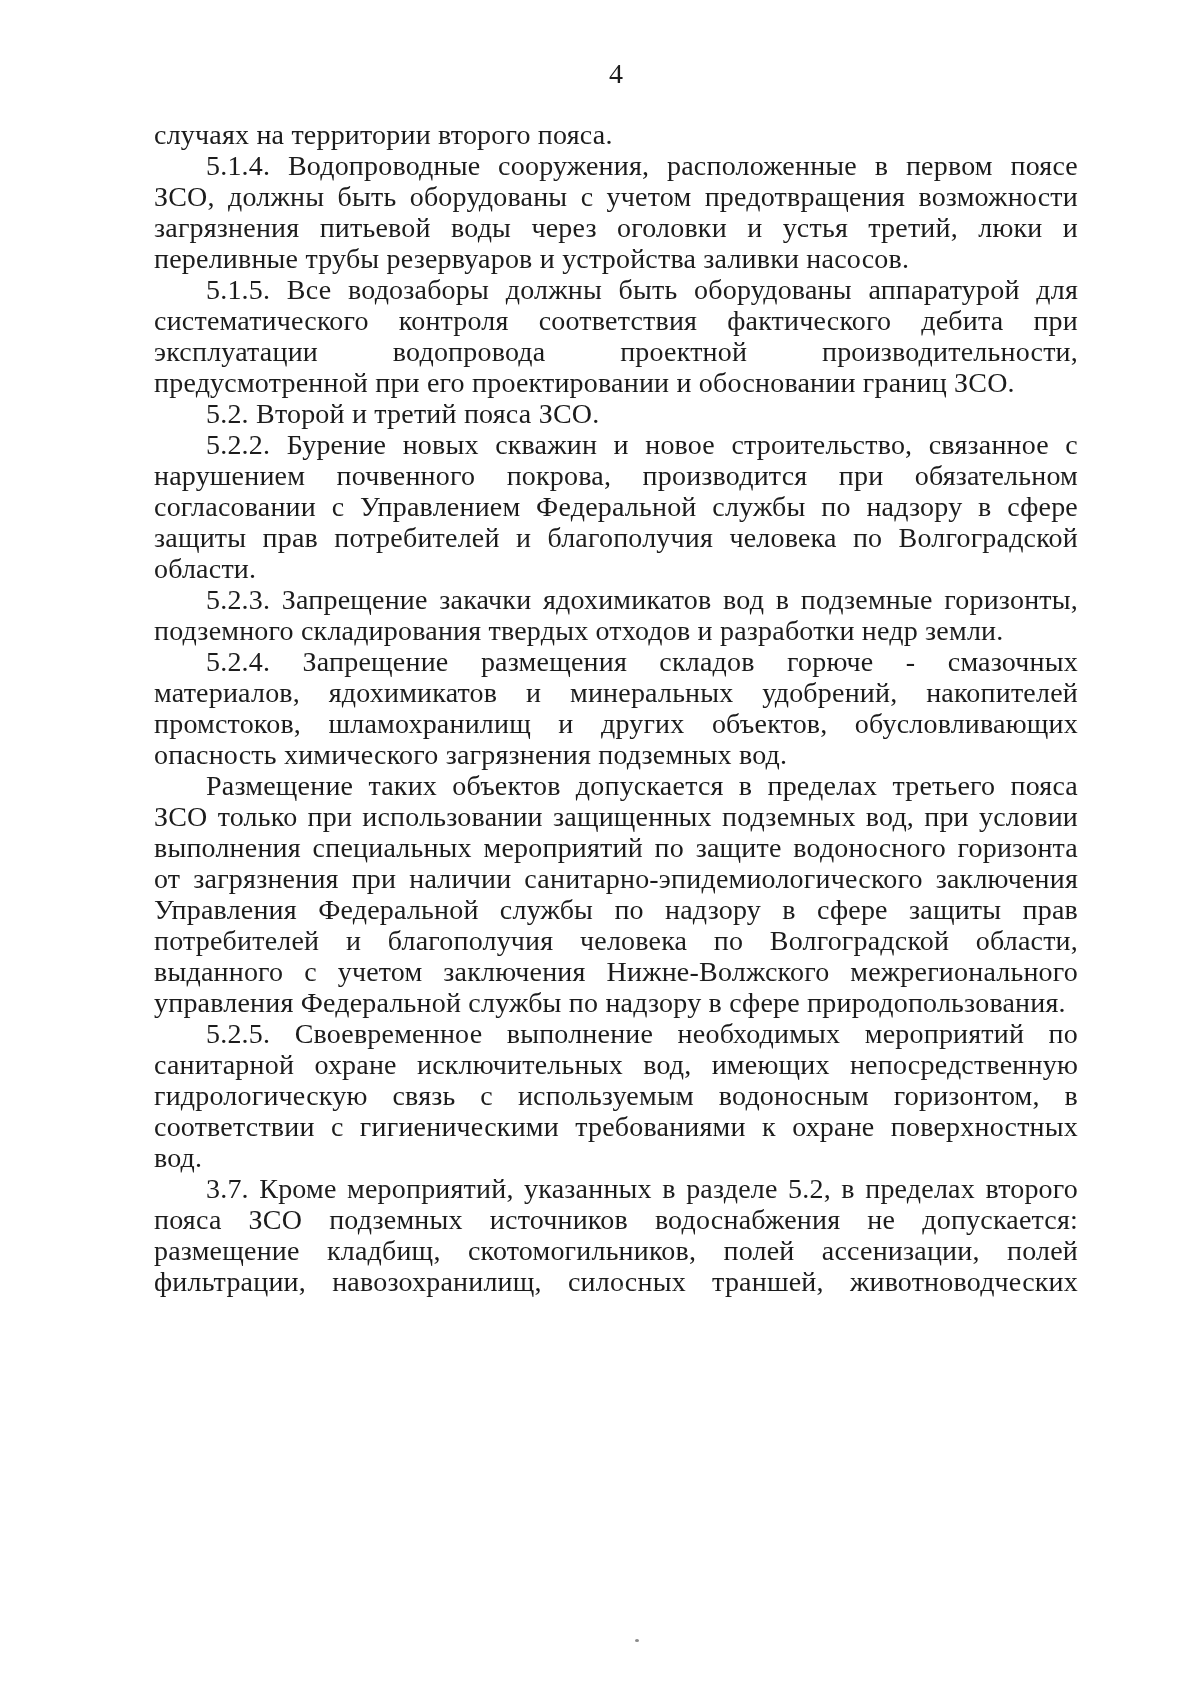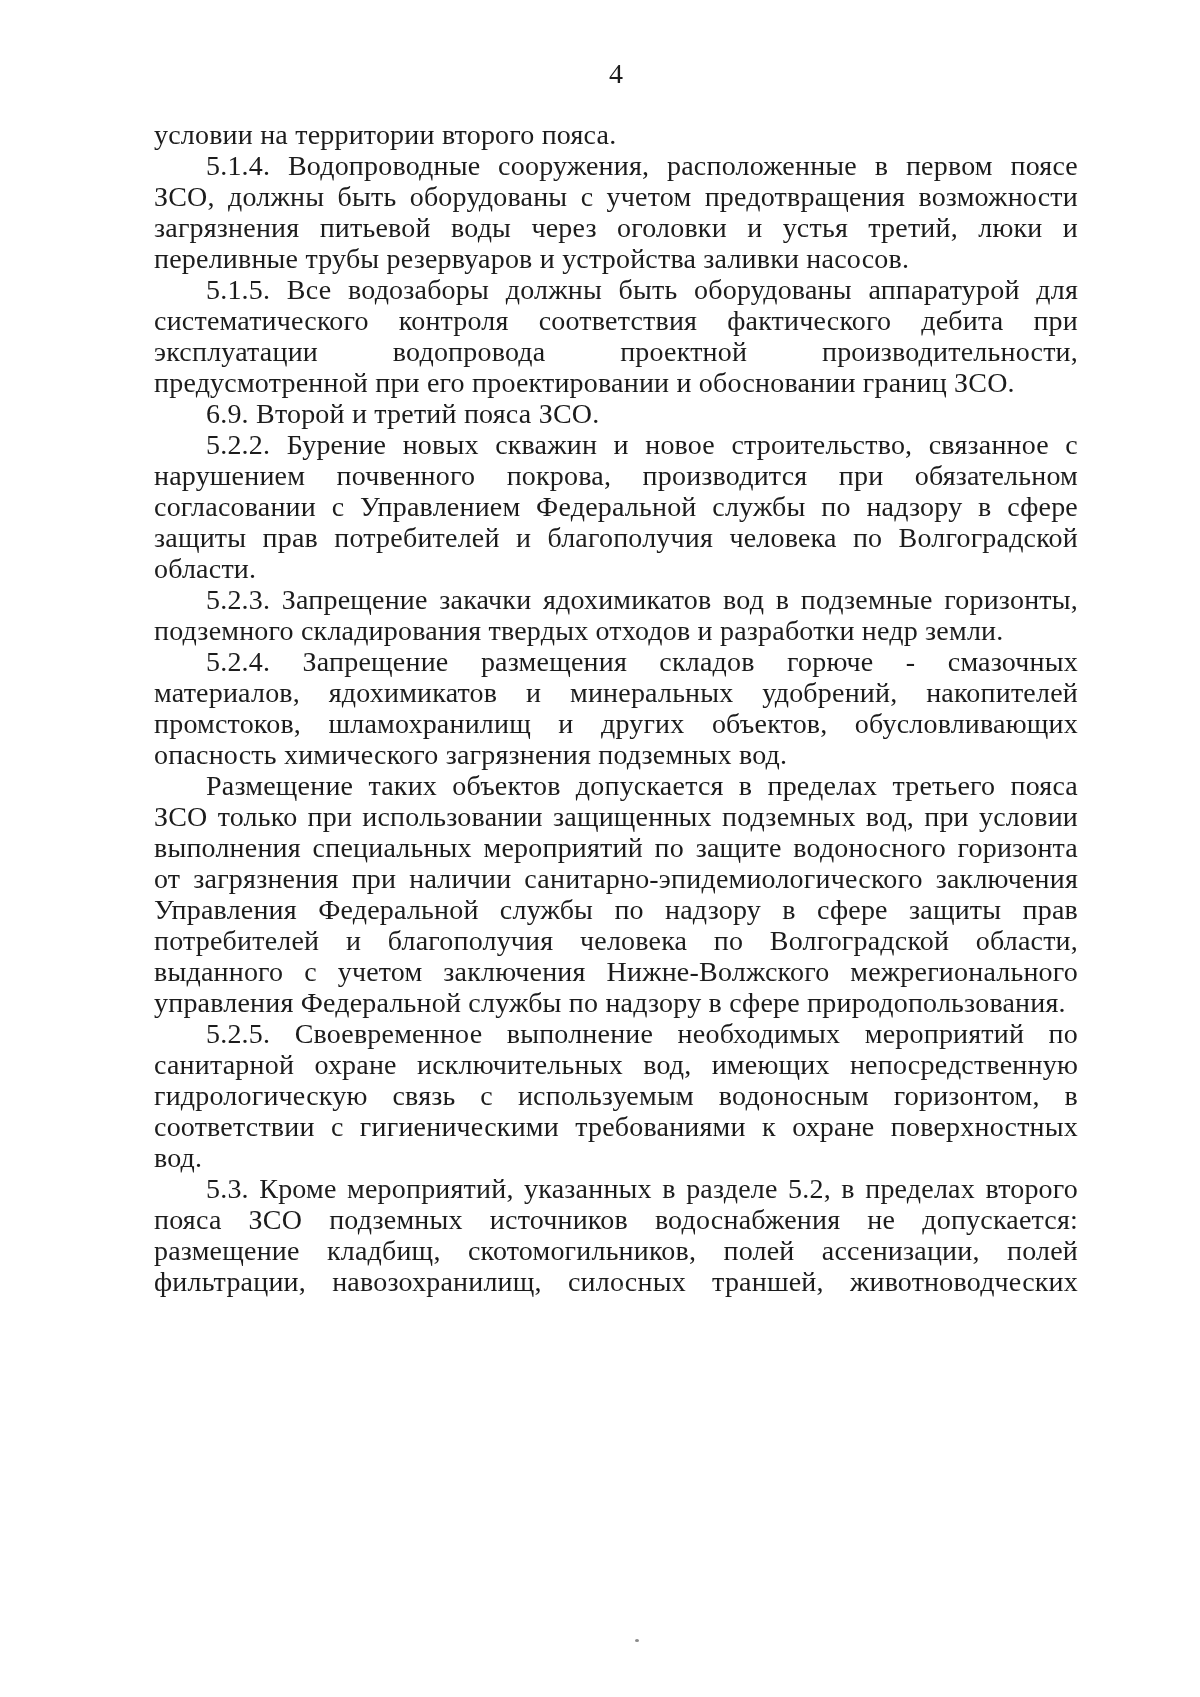--- a/index.html
+++ b/index.html
@@ -62,29 +62,29 @@
   .speck-3 { left: 635px; top: 1639px; width: 4px; height: 3px; }
 </style>
 </head>
 <body>
 
 <div class="page">
 
   <div class="page-number">4</div>
 
   <div class="text-block">
-    <p class="para no-indent">условии на территории второго пояса.</p>
+    <p class="para no-indent">случаях на территории второго пояса.</p>
     <p class="para">5.1.4. Водопроводные сооружения, расположенные в первом поясе ЗСО, должны быть оборудованы с учетом предотвращения возможности загрязнения питьевой воды через оголовки и устья третий, люки и переливные трубы резервуаров и устройства заливки насосов.</p>
     <p class="para">5.1.5. Все водозаборы должны быть оборудованы аппаратурой для систематического контроля соответствия фактического дебита при эксплуатации водопровода проектной производительности, предусмотренной при его проектировании и обосновании границ ЗСО.</p>
-    <p class="para">6.9. Второй и третий пояса ЗСО.</p>
+    <p class="para">5.2. Второй и третий пояса ЗСО.</p>
     <p class="para">5.2.2. Бурение новых скважин и новое строительство, связанное с нарушением почвенного покрова, производится при обязательном согласовании с Управлением Федеральной службы по надзору в сфере защиты прав потребителей и благополучия человека по Волгоградской области.</p>
     <p class="para">5.2.3. Запрещение закачки ядохимикатов вод в подземные горизонты, подземного складирования твердых отходов и разработки недр земли.</p>
     <p class="para">5.2.4. Запрещение размещения складов горюче - смазочных материалов, ядохимикатов и минеральных удобрений, накопителей промстоков, шламохранилищ и других объектов, обусловливающих опасность химического загрязнения подземных вод.</p>
     <p class="para">Размещение таких объектов допускается в пределах третьего пояса ЗСО только при использовании защищенных подземных вод, при условии выполнения специальных мероприятий по защите водоносного горизонта от загрязнения при наличии санитарно-эпидемиологического заключения Управления Федеральной службы по надзору в сфере защиты прав потребителей и благополучия человека по Волгоградской области, выданного с учетом заключения Нижне-Волжского межрегионального управления Федеральной службы по надзору в сфере природопользования.</p>
     <p class="para">5.2.5. Своевременное выполнение необходимых мероприятий по санитарной охране исключительных вод, имеющих непосредственную гидрологическую связь с используемым водоносным горизонтом, в соответствии с гигиеническими требованиями к охране поверхностных вод.</p>
-    <p class="para justify-last">5.3. Кроме мероприятий, указанных в разделе 5.2, в пределах второго пояса ЗСО подземных источников водоснабжения не допускается: размещение кладбищ, скотомогильников, полей ассенизации, полей фильтрации, навозохранилищ, силосных траншей, животноводческих</p>
+    <p class="para justify-last">3.7. Кроме мероприятий, указанных в разделе 5.2, в пределах второго пояса ЗСО подземных источников водоснабжения не допускается: размещение кладбищ, скотомогильников, полей ассенизации, полей фильтрации, навозохранилищ, силосных траншей, животноводческих</p>
   </div>
 
   <div class="speck speck-1"></div>
   <div class="speck speck-2"></div>
   <div class="speck speck-3"></div>
 
 </div>
 
 </body></html>

